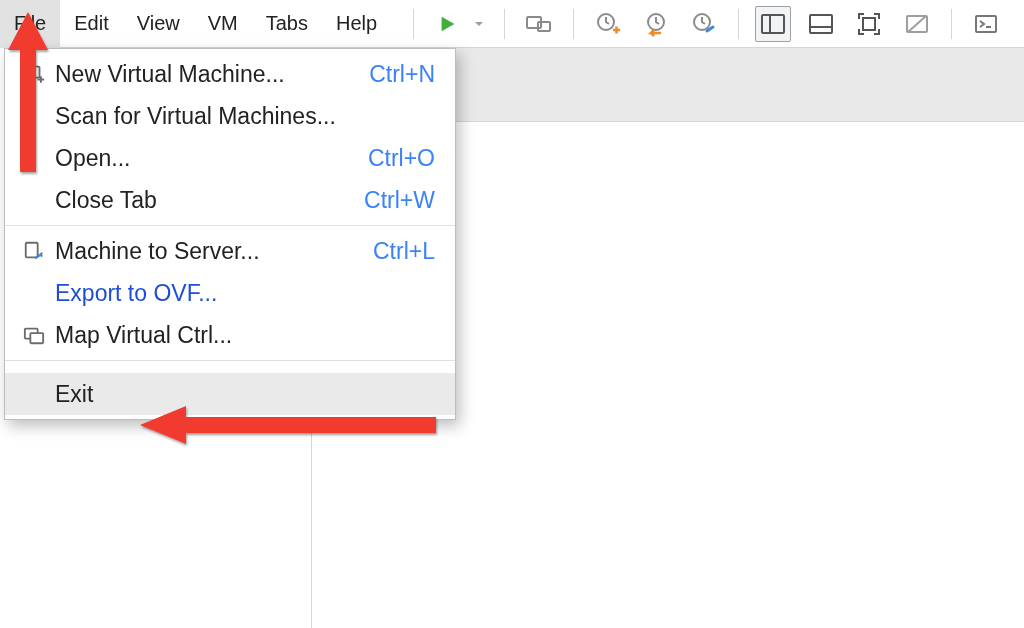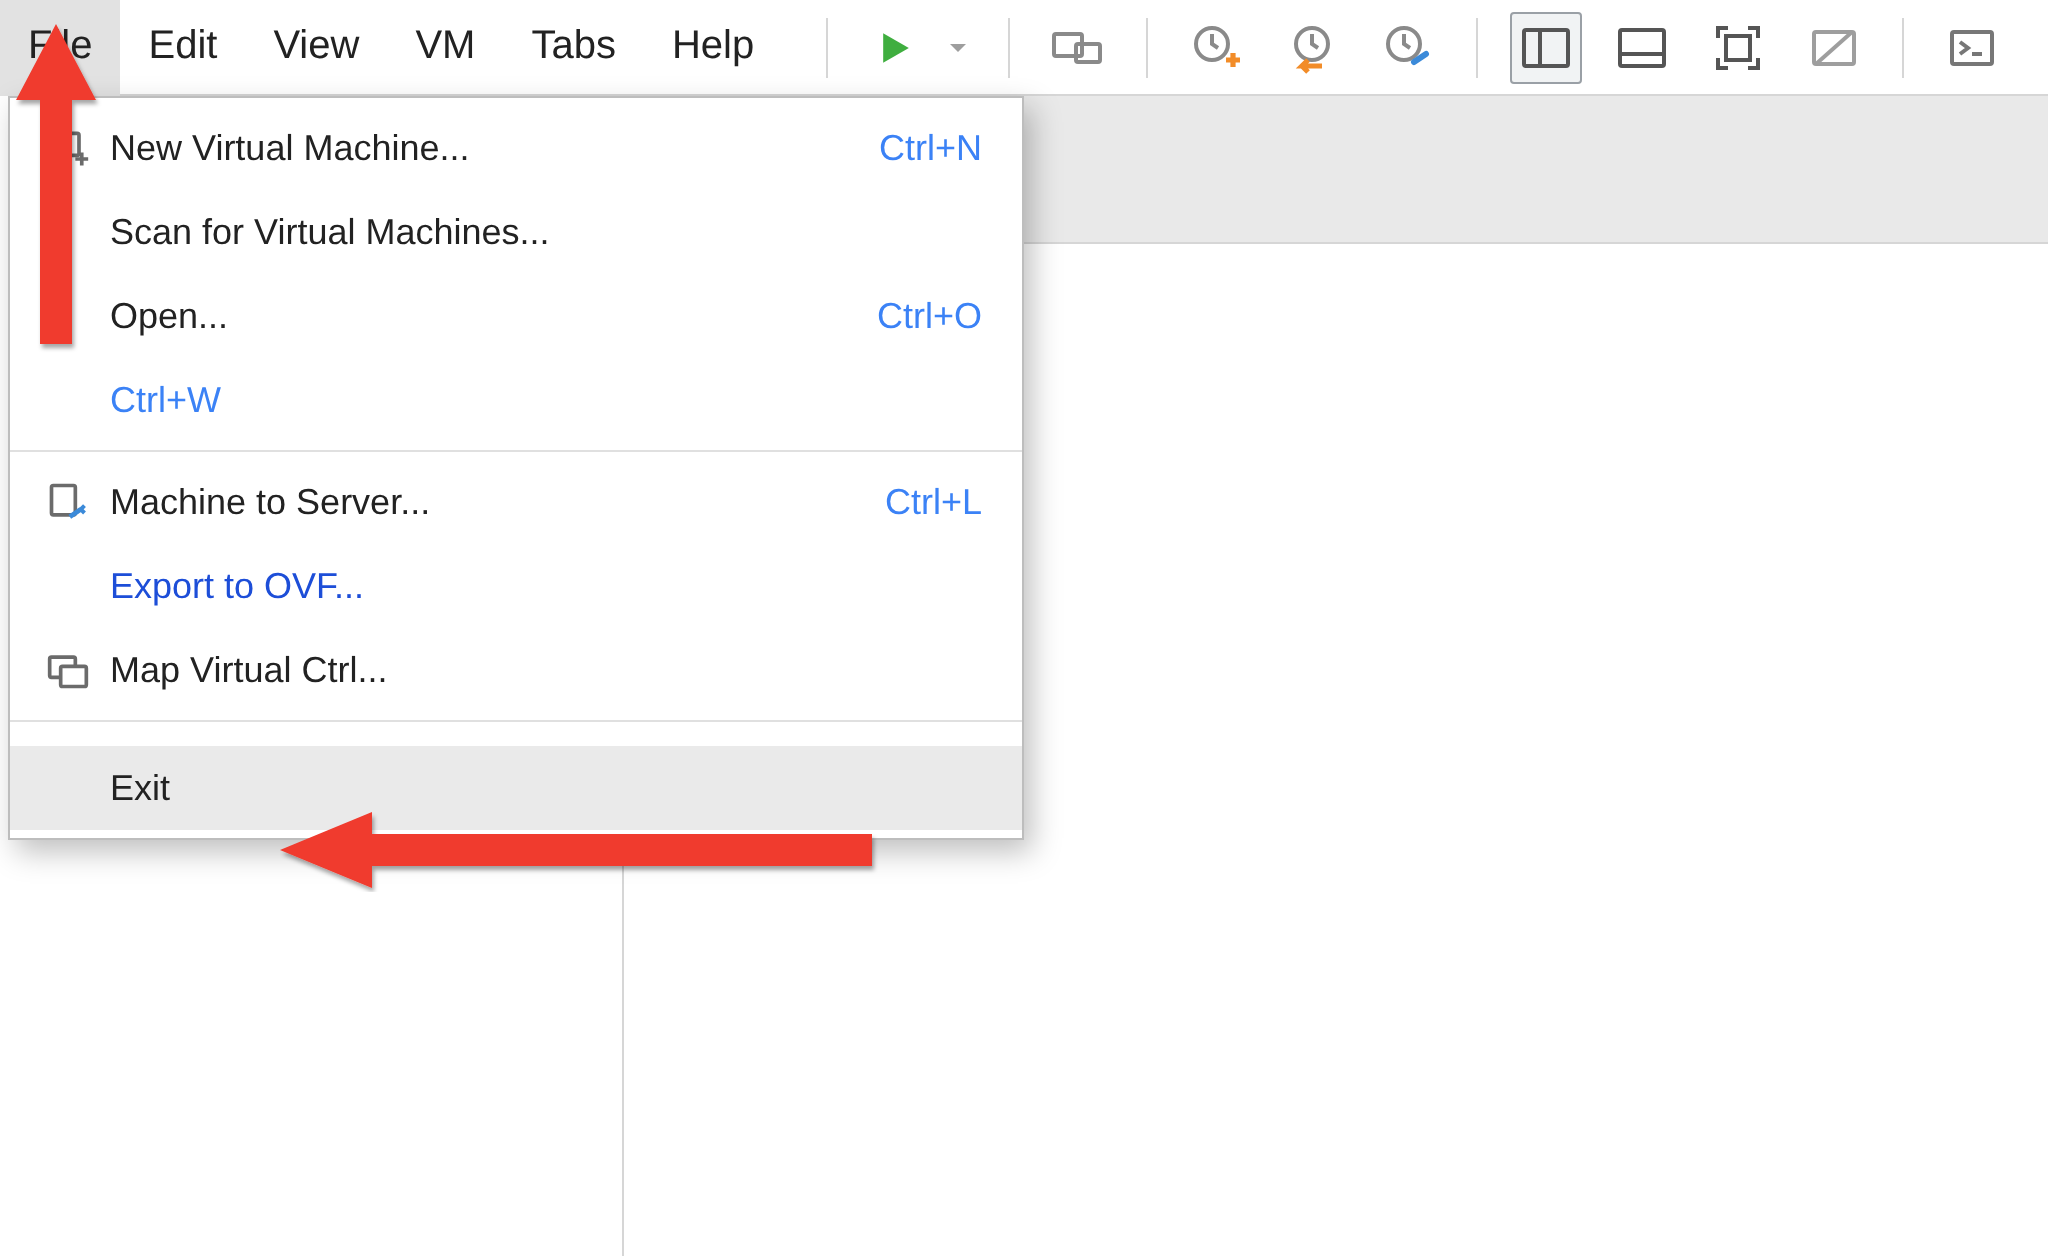--- a/index.html
+++ b/index.html
@@ -72,26 +72,26 @@
   }
   .content {
     flex: 1;
     background: #fff;
   }
   
   .dropdown {
     position: absolute;
     top: 48px;
     left: 4px;
-    width: 508px;
+    width: 452px;
     background: #fff;
     border: 1px solid #bdbdbd;
     box-shadow: 4px 6px 14px rgba(0,0,0,0.25);
     padding: 4px 0;
-    font-size: 18px;
+    font-size: 23px;
   }
   .mi {
     display: flex;
     align-items: center;
     height: 42px;
     padding: 0 20px 0 8px;
   }
   .mi .iconcell {
     width: 42px;
     display: flex;
@@ -257,20 +257,21 @@
     <span class="label">Scan for Virtual Machines...</span>
     <span class="shortcut"></span>
   </div>
   <div class="mi">
     <span class="iconcell"></span>
     <span class="label">Open...</span>
     <span class="shortcut">Ctrl+O</span>
   </div>
   <div class="mi">
     <span class="iconcell"></span>
+    <span class="label">Close Tab</span>
     <span class="shortcut">Ctrl+W</span>
   </div>
 
   <div class="msep"></div>
 
   <div class="mi">
     <span class="iconcell">
       <svg width="22" height="22" viewBox="0 0 24 24">
           <rect x="3" y="3" width="13" height="16" rx="1" fill="none" stroke="#6b6b6b" stroke-width="2"></rect>
           <path d="M13 20 l6 -4" stroke="#3b8ad9" stroke-width="2.6"></path>

